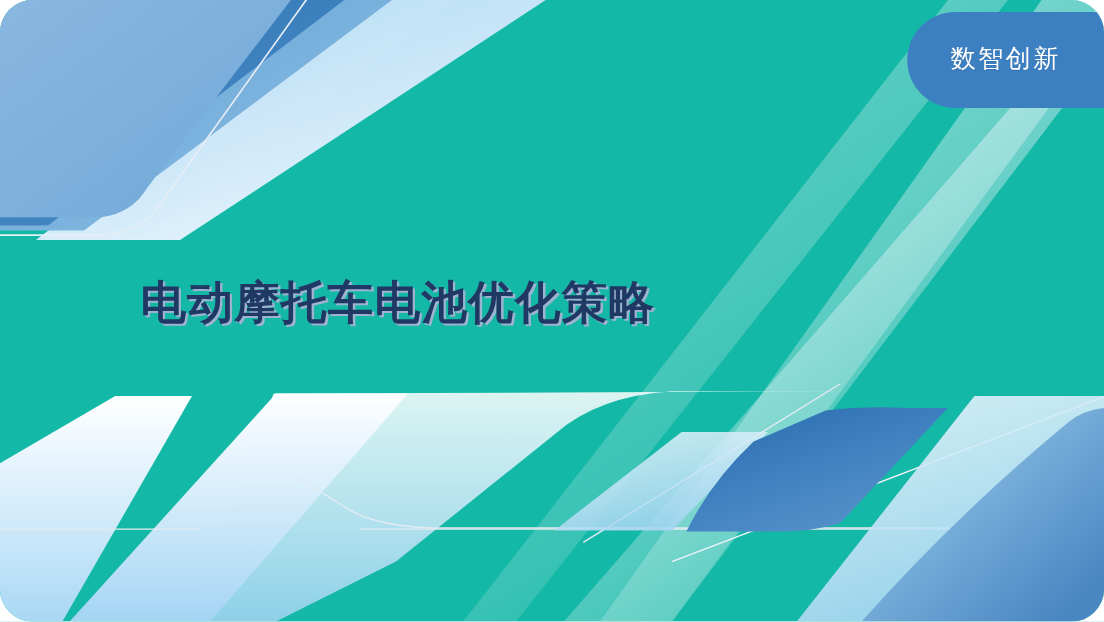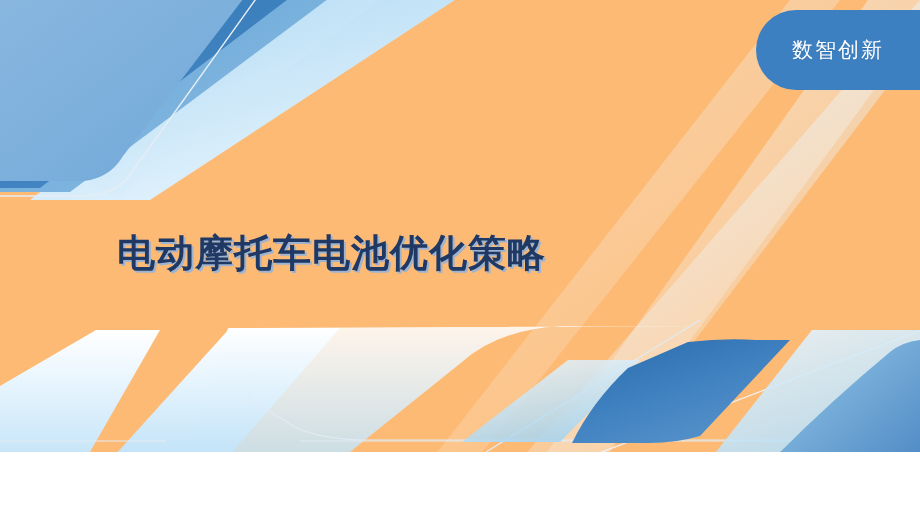--- a/index.html
+++ b/index.html
@@ -5,23 +5,24 @@
 <style>
   * { margin:0; padding:0; box-sizing:border-box; }
   html, body {
     width:920px; height:518px;
     background:#ffffff;
     font-family:"Liberation Sans", sans-serif;
     overflow:hidden;
   }
   #slide {
     position:relative;
-    width:920px; height:452px;
-    background:#fdba74;
+    width:920px; height:518px;
+    background:#14b8a6;
     overflow:hidden;
+    border-radius:27px;
   }
   #deco { position:absolute; inset:0; width:920px; height:518px; }
   #deco svg { display:block; width:920px; height:518px; }
 
   
   .badge {
     position:absolute;
     left:756px; top:10px;
     width:164px; height:80px;
     border-radius:40px 0 0 40px;

